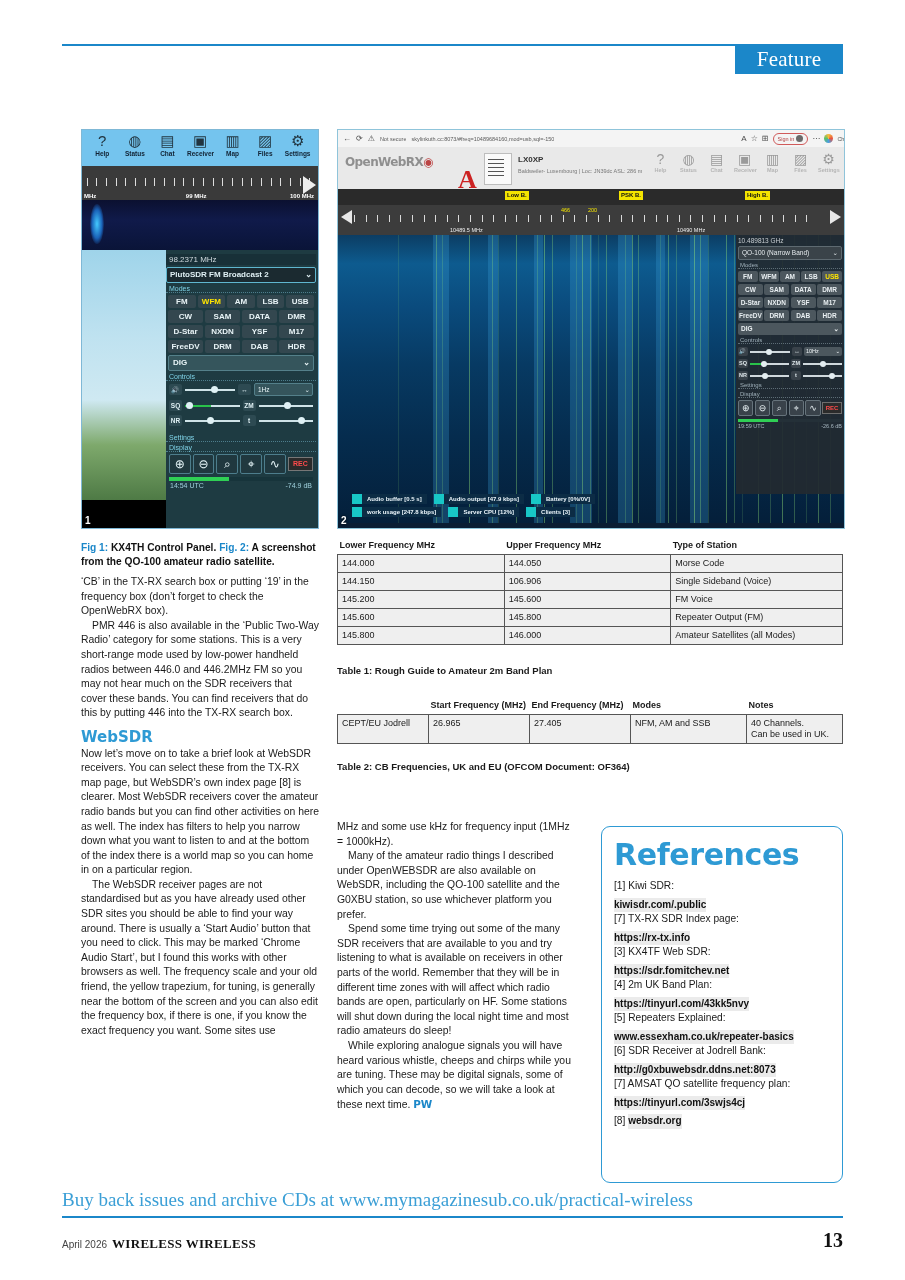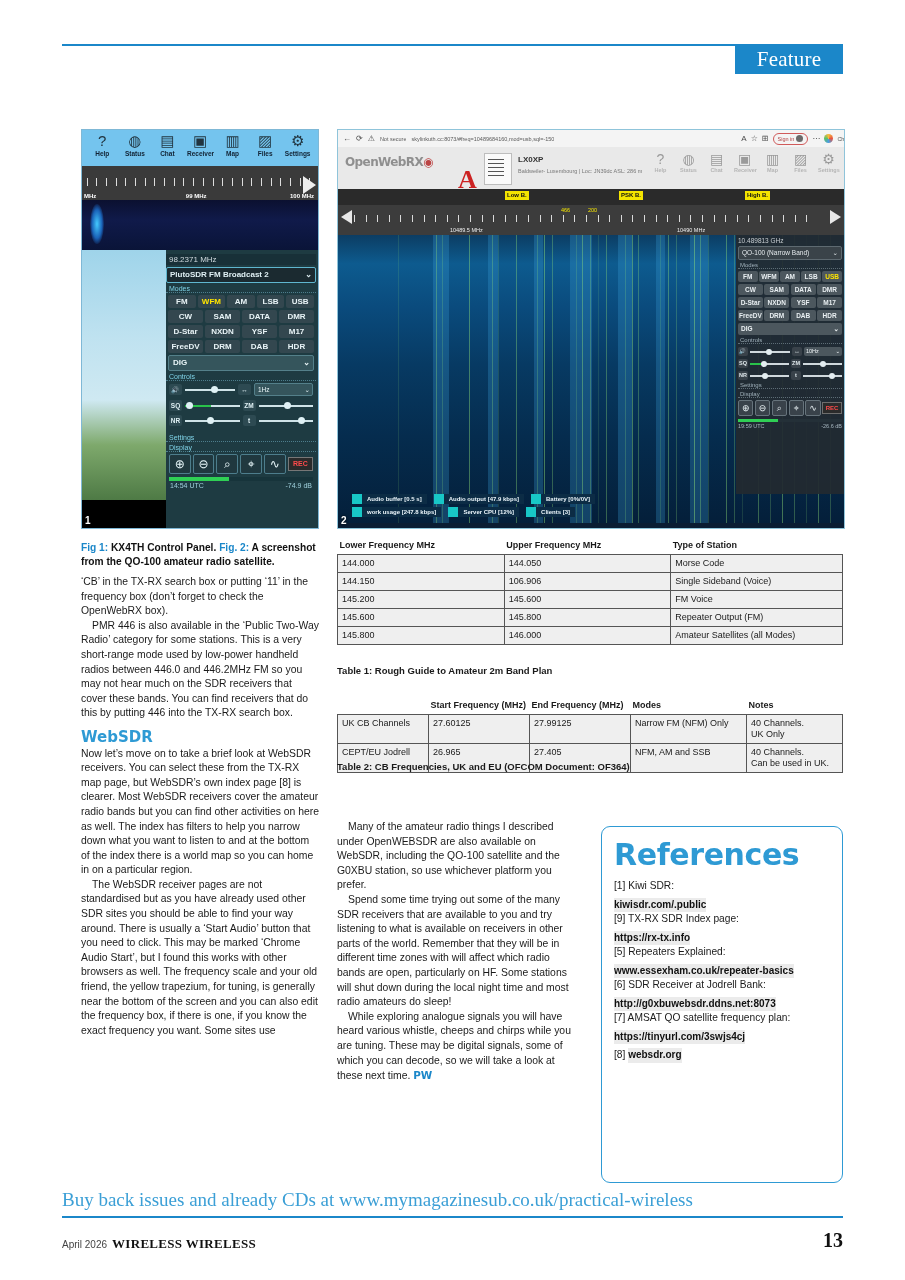--- a/index.html
+++ b/index.html
@@ -665,28 +665,29 @@
         </div>
       </div>
     <div class="fig-num">2</div>
   </div>
 
   <div class="caption">
     <b class="blue">Fig 1:</b><span> KX4TH Control Panel. </span><b class="blue">Fig. 2:</b><span> A screenshot from the QO-100 amateur radio satellite.</span>
   </div>
 
   <div class="col" id="col1">
-    <p>‘CB’ in the TX-RX search box or putting ‘11’ in the frequency box (don’t forget to check the OpenWebRX box).</p>
+    <p>‘CB’ in the TX-RX search box or putting ‘19’ in the frequency box (don’t forget to check the OpenWebRX box).</p>
     <p class="ind">PMR 446 is also available in the ‘Public Two-Way Radio’ category for some stations. This is a very short-range mode used by low-power handheld radios between 446.0 and 446.2MHz FM so you may not hear much on the SDR receivers that cover these bands. You can find receivers that do this by putting 446 into the TX-RX search box.</p>
     <div class="subhead">WebSDR</div>
     <p>Now let’s move on to take a brief look at WebSDR receivers. You can select these from the TX-RX map page, but WebSDR’s own index page [8] is clearer. Most WebSDR receivers cover the amateur radio bands but you can find other activities on here as well. The index has filters to help you narrow down what you want to listen to and at the bottom of the index there is a world map so you can home in on a particular region.</p>
     <p class="ind">The WebSDR receiver pages are not standardised but as you have already used other SDR sites you should be able to find your way around. There is usually a ‘Start Audio’ button that you need to click. This may be marked ‘Chrome Audio Start’, but I found this works with other browsers as well. The frequency scale and your old friend, the yellow trapezium, for tuning, is generally near the bottom of the screen and you can also edit the frequency box, if there is one, if you know the exact frequency you want. Some sites use</p>
   </div>
 
   <div class="col" id="col2">
+    <p>MHz and some use kHz for frequency input (1MHz = 1000kHz).</p>
     <p class="ind">Many of the amateur radio things I described under OpenWEBSDR are also available on WebSDR, including the QO-100 satellite and the G0XBU station, so use whichever platform you prefer.</p>
     <p class="ind">Spend some time trying out some of the many SDR receivers that are available to you and try listening to what is available on receivers in other parts of the world. Remember that they will be in different time zones with will affect which radio bands are open, particularly on HF. Some stations will shut down during the local night time and most radio amateurs do sleep!</p>
     <p class="ind"><span>While exploring analogue signals you will have heard various whistle, cheeps and chirps while you are tuning. These may be digital signals, some of which you can decode, so we will take a look at these next time.</span> <span class="pw">PW</span></p>
   </div>
 
   <table class="tbl" id="table1">
     <thead>
         <tr id="t1head">
           <th style="width: 33%;">Lower Frequency MHz</th>
           <th style="width: 33%;">Upper Frequency MHz</th>
@@ -728,49 +729,44 @@
         <tr id="t2head">
           <th style="width: 18%;"></th>
           <th style="width: 20%;">Start Frequency (MHz)</th>
           <th style="width: 20%;">End Frequency (MHz)</th>
           <th style="width: 23%;">Modes</th>
           <th style="width: 19%;">Notes</th>
         </tr>
       </thead>
     <tbody id="t2body">
         <tr>
-          <td>UK CB Channels</td>
-          <td>27.60125</td>
-          <td>27.99125</td>
-          <td>Narrow FM (NFM) Only</td>
-          <td>40 Channels.<br>UK Only</td>
-        </tr>
-        <tr>
           <td>CEPT/EU Jodrell</td>
           <td>26.965</td>
           <td>27.405</td>
           <td>NFM, AM and SSB</td>
           <td>40 Channels.<br>Can be used in UK.</td>
         </tr>
       </tbody>
   </table>
   <div class="tcap" id="tcap2">Table 2: CB Frequencies, UK and EU (OFCOM Document: OF364)</div>
 
   <div id="refs">
     <h2>References</h2>
     <div id="reflist">
         <div><div class="ref-l">[1] Kiwi SDR:</div><span class="ref-u">kiwisdr.com/.public</span></div>
-        <div><div class="ref-l">[9] TX-RX SDR Index page:</div><span class="ref-u">https://rx-tx.info</span></div>
+        <div><div class="ref-l">[7] TX-RX SDR Index page:</div><span class="ref-u">https://rx-tx.info</span></div>
+        <div><div class="ref-l">[3] KX4TF Web SDR:</div><span class="ref-u">https://sdr.fomitchev.net</span></div>
+        <div><div class="ref-l">[4] 2m UK Band Plan:</div><span class="ref-u">https://tinyurl.com/43kk5nvy</span></div>
         <div><div class="ref-l">[5] Repeaters Explained:</div><span class="ref-u">www.essexham.co.uk/repeater-basics</span></div>
         <div><div class="ref-l">[6] SDR Receiver at Jodrell Bank:</div><span class="ref-u">http://g0xbuwebsdr.ddns.net:8073</span></div>
         <div><div class="ref-l">[7] AMSAT QO satellite frequency plan:</div><span class="ref-u">https://tinyurl.com/3swjs4cj</span></div>
         <div><div class="ref-l" style="display: inline;">[8] </div><span class="ref-u">websdr.org</span></div>
       </div>
   </div>
 
-  <div class="fbar">Buy back issues and already CDs at www.mymagazinesub.co.uk/practical-wireless</div>
+  <div class="fbar">Buy back issues and archive CDs at www.mymagazinesub.co.uk/practical-wireless</div>
   <div class="fline"></div>
   <div class="fmeta">
     <span>April 2026</span><b>WIRELESS WIRELESS</b>
   </div>
   <div class="fpage">13</div>
 
 </div>
 
 </body></html>

